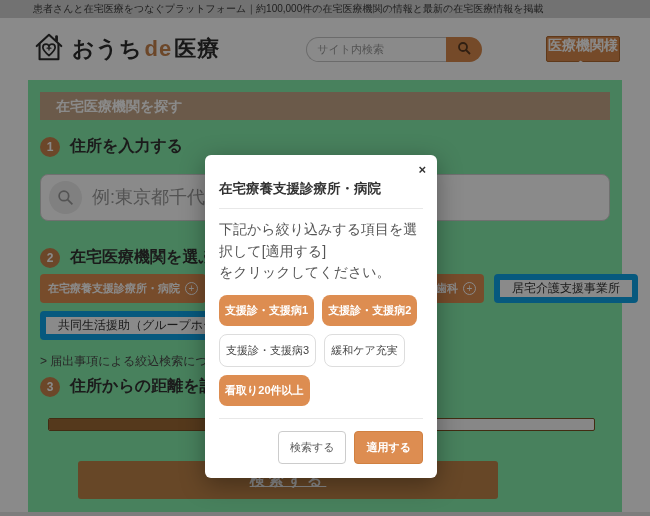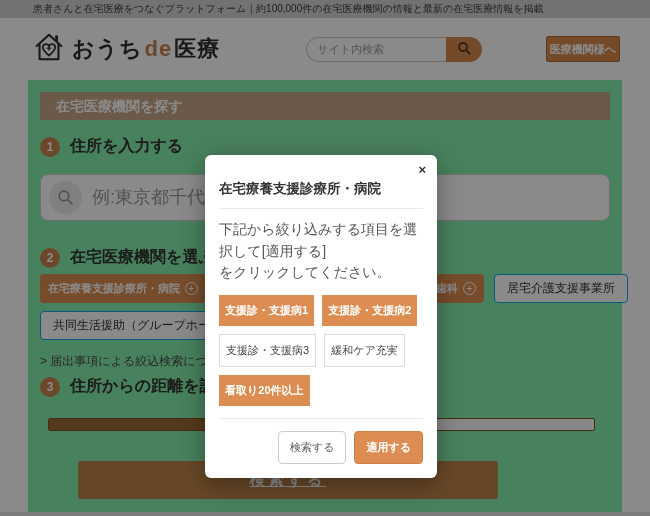--- a/index.html
+++ b/index.html
@@ -37,21 +37,21 @@
   }
   .site-search input::placeholder { color:#999; }
   .site-search-btn {
     width:36px; height:25px; background:#d98a4c; border:none;
     border-radius:0 13px 13px 0; cursor:pointer;
     display:flex; align-items:center; justify-content:center;
   }
   .provider-btn {
     margin-left:auto; margin-right:30px;
     width:74px; height:26px; background:#d98a4c; border:1px solid #b06a30;
-    color:#ffffff; font-size:11px; font-weight:bold; cursor:pointer; border-radius:2px;
+    color:#ffffff; font-size:14px; font-weight:bold; cursor:pointer; border-radius:2px;
   }
 
   
   .container {
     position:relative; width:594px; margin:0 auto;
     background:#86efac; padding:12px 12px 13px 12px;
   }
   .section-bar {
     height:28px; background:#c6a789; color:#ffffff;
     font-size:14px; font-weight:bold; line-height:28px; padding-left:16px;
@@ -80,21 +80,21 @@
   .addr-box input::placeholder { color:#9a9a9a; }
 
   .chip-row { margin-top:6px; display:flex; }
   .chip-row.second { margin-top:8px; }
   .chip {
     height:29px; display:inline-flex; align-items:center;
     border-radius:4px; font-size:11px; margin-right:10px;
     padding:0 8px; cursor:pointer; white-space:nowrap;
   }
   .chip.selected { background:#dd8d51; color:#ffffff; font-weight:bold; }
-  .chip.plain { background:#ffffff; border:1px solid #0ea5e9; color:#333; font-size:12px; padding:0 12px; }
+  .chip.plain { background:#ffffff; border:6px solid #0ea5e9; color:#333; font-size:12px; padding:0 12px; }
   .chip .plus {
     width:13px; height:13px; border:1px solid #ffffff; border-radius:50%;
     font-size:10px; line-height:11px; text-align:center; margin-left:5px; font-weight:normal;
   }
   .chip.cut { padding-left:220px; }
 
   .notice-link { margin-top:13px; font-size:12px; color:#4a4a4a; cursor:pointer; }
 
   .slider-wrap { position:relative; margin:21px 0 0 8px; width:547px; }
   .slider-track {
@@ -120,21 +120,21 @@
   }
   .modal-close {
     position:absolute; top:8px; right:11px; font-size:13px; font-weight:bold; color:#333;
     cursor:pointer; background:none; border:none; line-height:1;
   }
   .modal-title { margin-top:13px; font-size:13.5px; font-weight:bold; color:#333; }
   .modal hr { border:none; border-top:1px solid #e8e8e8; margin:10px 0; }
   .modal-desc { font-size:14px; color:#555; line-height:1.55; }
   .opt-wrap { display:flex; flex-wrap:wrap; gap:8px; margin:11px 0 12px 0; }
   .opt {
-    font-size:11px; border-radius:0; padding:8px 6px; cursor:pointer; border:none; white-space:nowrap;
+    font-size:11px; border-radius:8px; padding:8px 6px; cursor:pointer; border:none; white-space:nowrap;
   }
   .opt.on { background:#dd8d51; color:#fff; font-weight:bold; }
   .opt.off { background:#ffffff; border:1px solid #ddd; color:#444; }
   .modal-footer { display:flex; justify-content:flex-end; gap:8px; margin-top:12px; }
   .btn-cancel {
     background:#ffffff; border:1px solid #ccc; border-radius:4px;
     font-size:11px; color:#555; padding:8px 11px; cursor:pointer;
   }
   .btn-apply {
     background:#dd8d51; border:1px solid #d08040; border-radius:4px;

